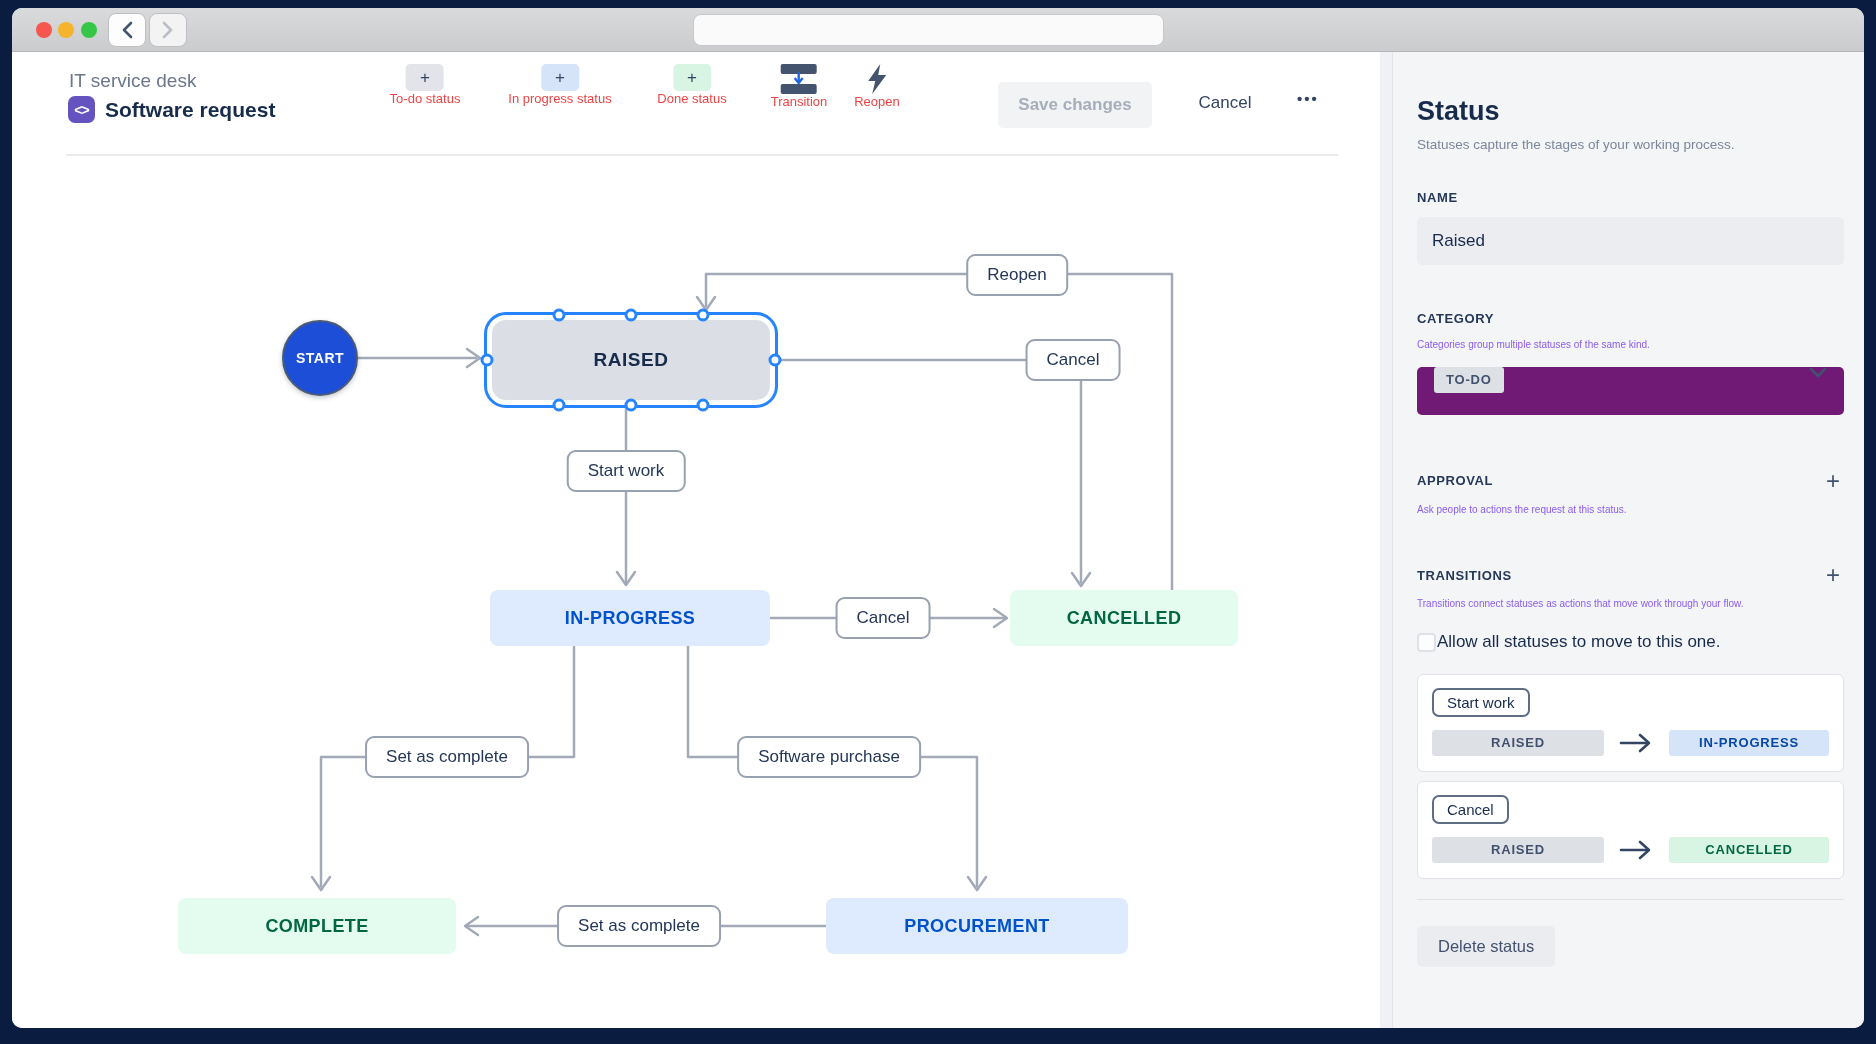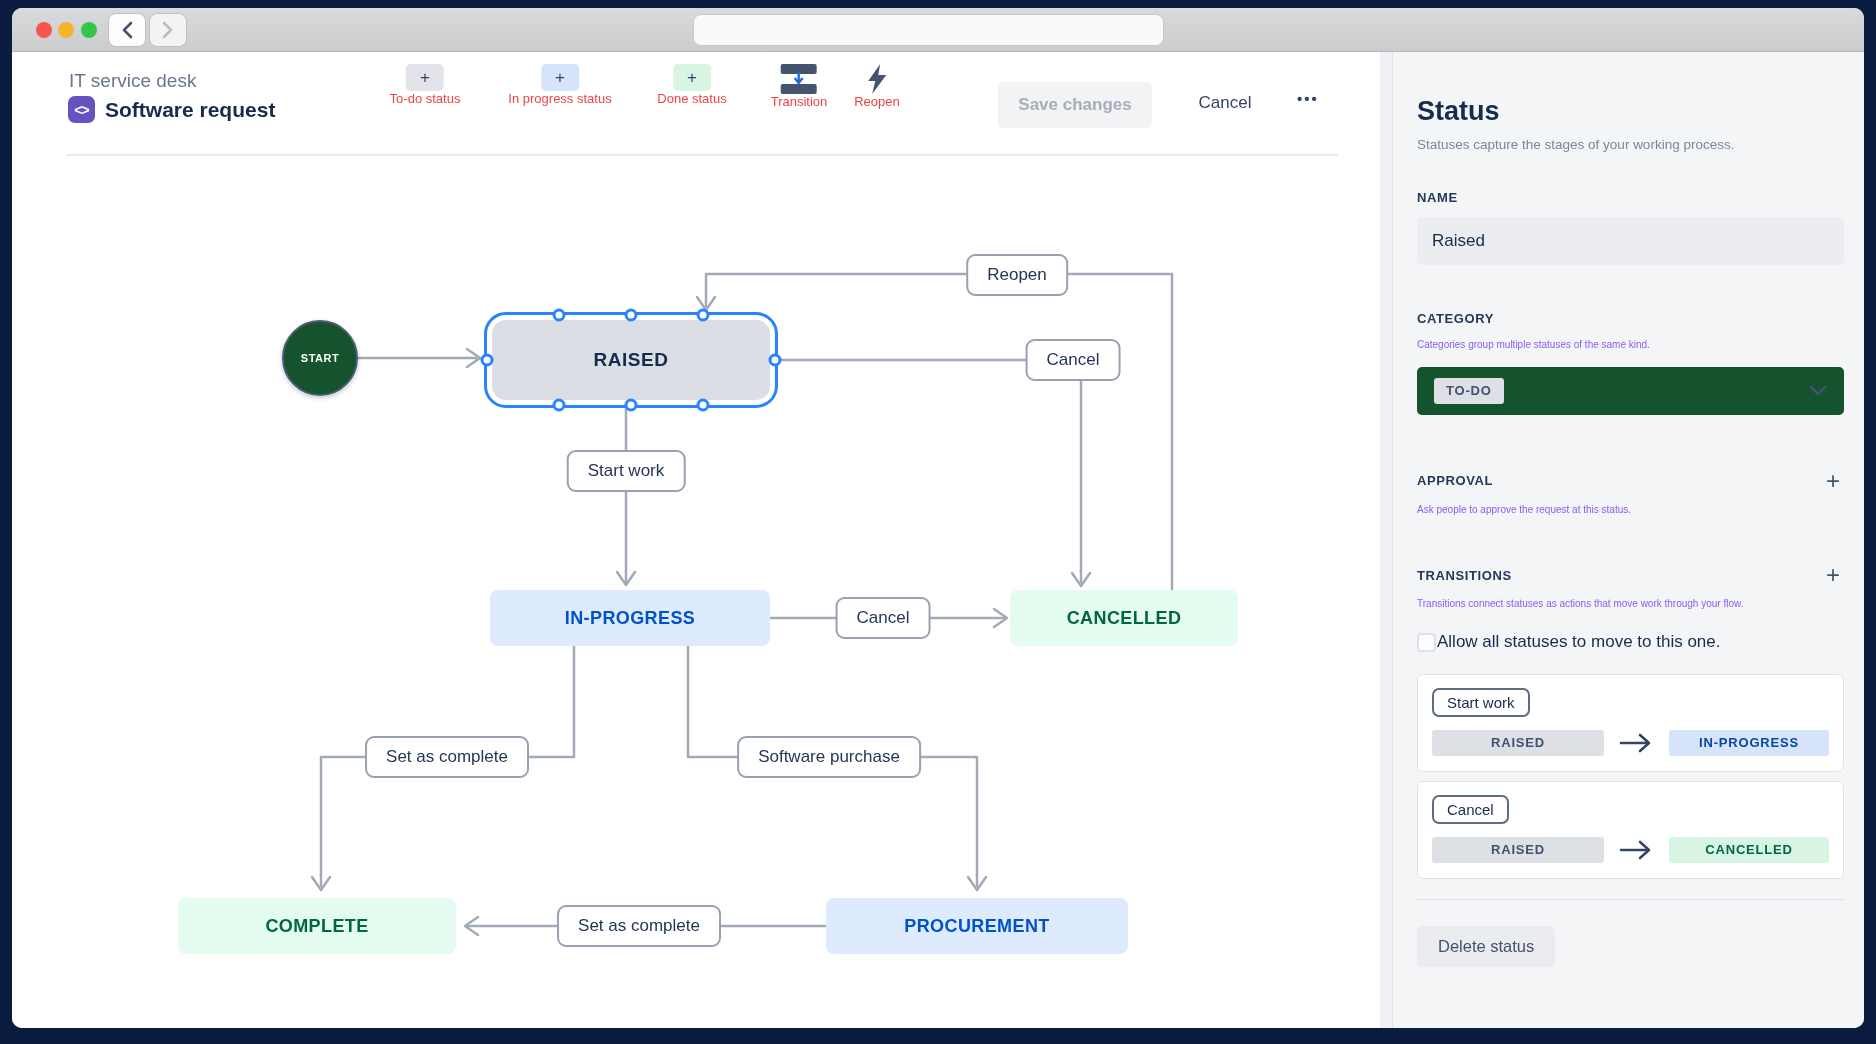--- a/index.html
+++ b/index.html
@@ -40,37 +40,37 @@
   .transition-glyph{width:36px;height:30px;position:relative;}
   .transition-glyph .bar{position:absolute;left:0;width:36px;height:10px;border-radius:2px;background:#44546F;}
   .transition-glyph .bar.b2{top:20px;}
   .transition-glyph svg{position:absolute;left:12px;top:8px;}
   .save-btn{position:absolute;left:986px;top:30px;width:154px;height:46px;border:none;border-radius:5px;background:#F2F3F5;color:#A6AEBB;font-size:17px;font-weight:700;}
   .cancel-link{position:absolute;left:1213px;top:41px;transform:translateX(-50%);background:none;border:none;font-size:17px;color:#344563;padding:0;}
   .more-dots{position:absolute;left:1296px;top:38px;transform:translateX(-50%);background:none;border:none;font-size:15px;letter-spacing:2px;color:#344563;font-weight:700;padding:0;}
 
   
   .connectors{position:absolute;left:0;top:0;pointer-events:none;}
-  .start-node{position:absolute;left:270px;top:268px;width:76px;height:76px;border-radius:50%;background:#14532d;border:2px solid #4C5A74;color:#fff;display:flex;align-items:center;justify-content:center;font-size:11px;font-weight:700;letter-spacing:.5px;box-shadow:0 2px 5px rgba(9,30,66,.25);}
+  .start-node{position:absolute;left:270px;top:268px;width:76px;height:76px;border-radius:50%;background:#1d4ed8;border:2px solid #4C5A74;color:#fff;display:flex;align-items:center;justify-content:center;font-size:14px;font-weight:700;letter-spacing:.5px;box-shadow:0 2px 5px rgba(9,30,66,.25);}
   .status-node{position:absolute;display:flex;align-items:center;justify-content:center;border-radius:8px;font-size:18px;font-weight:700;letter-spacing:.4px;}
   .status-node.blue{background:#DEEBFF;color:#0052CC;}
   .status-node.green{background:#E3FCEF;color:#006644;}
   .raised-wrap{position:absolute;left:472px;top:260px;width:294px;height:96px;border:3px solid #2684FF;border-radius:22px;background:#fff;padding:5px;}
   .raised-inner{width:100%;height:100%;background:#DBDFE5;border-radius:14px;display:flex;align-items:center;justify-content:center;font-size:19px;font-weight:700;letter-spacing:.5px;color:#172B4D;}
   .handle{position:absolute;width:13px;height:13px;border-radius:50%;background:#fff;border:3px solid #2684FF;transform:translate(-50%,-50%);}
   .t-label{position:absolute;transform:translate(-50%,-50%);background:#fff;border:2px solid #98A1B0;border-radius:9px;padding:9px 19px;font-size:17px;font-weight:500;color:#243757;white-space:nowrap;}
 
   
   .sidebar{width:472px;height:100%;background:#F4F5F7;border-left:1px solid #E2E4E8;padding:44px 20px 0 24px;position:relative;overflow:hidden;}
   .sb-title{font-size:27px;font-weight:700;color:#172B4D;margin:0 0 10px 0;}
   .sb-sub{font-size:13.5px;color:#7A8699;margin:0 0 38px 0;}
   .sb-heading{font-size:13px;font-weight:700;letter-spacing:.6px;color:#253858;margin:0 0 12px 0;}
   .sb-desc{font-size:10px;color:#8b5cf6;margin:0 0 14px 0;line-height:1.45;}
   .sb-input{width:100%;height:48px;background:#EBEDF1;border:none;border-radius:5px;font-size:17px;color:#172B4D;padding:0 15px;margin-bottom:46px;}
-  .sb-select{width:100%;height:48px;background:#14532d;border-radius:5px;display:flex;align-items:center;padding:0 17px;margin-bottom:56px;gap:35px;}
+  .sb-select{width:100%;height:48px;background:#701a75;border-radius:5px;display:flex;align-items:flex-start;padding:0 17px;margin-bottom:56px;gap:35px;}
   .badge{display:inline-block;height:26px;line-height:26px;border-radius:3px;font-size:13px;font-weight:700;letter-spacing:.8px;text-align:center;}
   .badge.gray{background:#DDE0E5;color:#42526E;}
   .badge.blue{background:#D6E4F9;color:#0747A6;}
   .badge.green{background:#D8F5E4;color:#006644;}
   .sb-select .badge{padding:0 12px;}
   .sb-select .chev{margin-left:auto;display:flex;}
   .section-head{display:flex;align-items:center;justify-content:space-between;margin-bottom:12px;}
   .section-head .sb-heading{margin:0;}
   .plus-icon{background:none;border:none;font-size:24px;font-weight:400;color:#42526E;line-height:20px;padding:0 4px;}
   .allow-row{display:flex;align-items:flex-end;gap:1px;margin:20px 0 22px 0;}
@@ -259,21 +259,21 @@
             <svg width="18" height="11" viewBox="0 0 18 11">
                 <polyline points="2,2 9,9 16,2" fill="none" stroke="#42526E" stroke-width="2.6" stroke-linecap="round" stroke-linejoin="round"></polyline>
               </svg>
           </span>
         </div>
 
         <div class="section-head">
           <p class="sb-heading">APPROVAL</p>
           <button class="plus-icon">+</button>
         </div>
-        <p class="sb-desc" style="margin-bottom:48px;">Ask people to approve the request at this status.</p>
+        <p class="sb-desc" style="margin-bottom:48px;">Ask people to actions the request at this status.</p>
 
         <div class="section-head">
           <p class="sb-heading">TRANSITIONS</p>
           <button class="plus-icon">+</button>
         </div>
         <p class="sb-desc" style="margin-bottom:6px;">Transitions connect statuses as actions that move work through your flow.</p>
 
         <div class="allow-row">
           <span class="checkbox"></span>
           <span class="allow-label">Allow all statuses to move to this one.</span>

